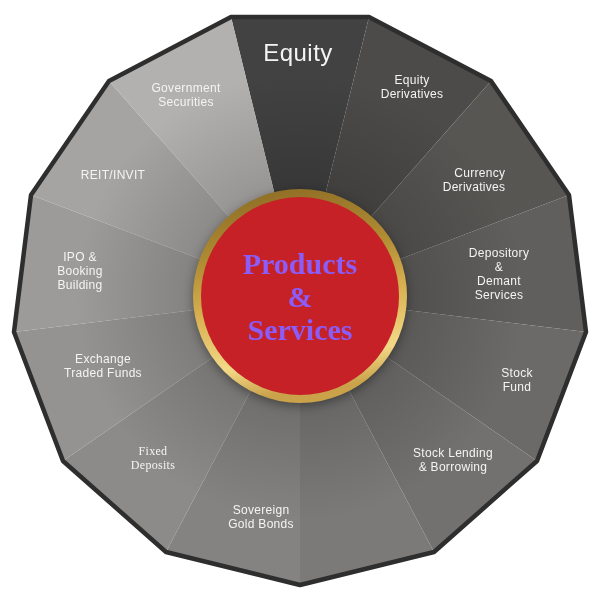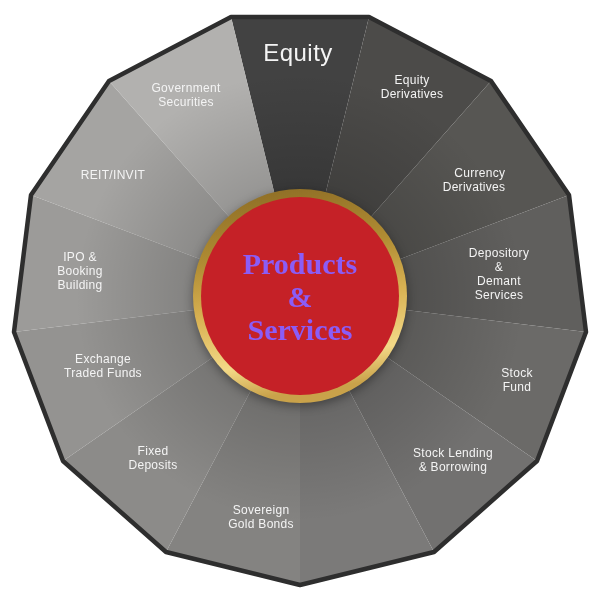--- a/index.html
+++ b/index.html
@@ -23,21 +23,21 @@
   }
   
   .s0{left:298px;top:49px;}
   .s1{left:412px;top:84px;}
   .s2{left:474px;top:177px;text-align:right;}
   .s3{left:499px;top:271px;}
   .s4{left:517px;top:377px;}
   .s5{left:453px;top:449px;margin-top:8px;}
   .s6{left:352px;top:512px;}
   .s7{left:244px;top:514px;margin-left:17px;}
-  .s8{left:153px;top:455px;}
+  .s8{left:153px;top:455px;font-family:Liberation Serif, serif;}
   .s9{left:103px;top:363px;}
   .s10{left:80px;top:268px;}
   .s11{left:113px;top:172px;}
   .s12{left:186px;top:92px;}
 </style>
 </head>
 <body>
 
 <div id="stage">
   <svg width="600" height="600" viewBox="0 0 600 600">

